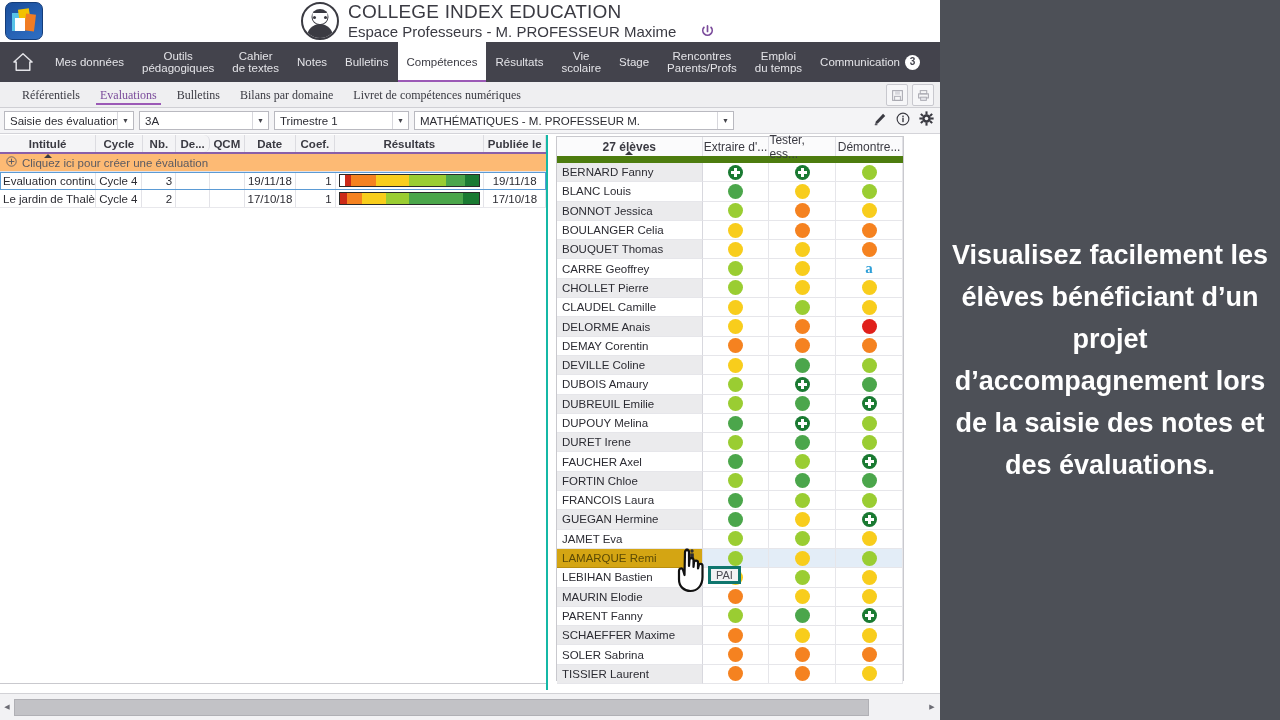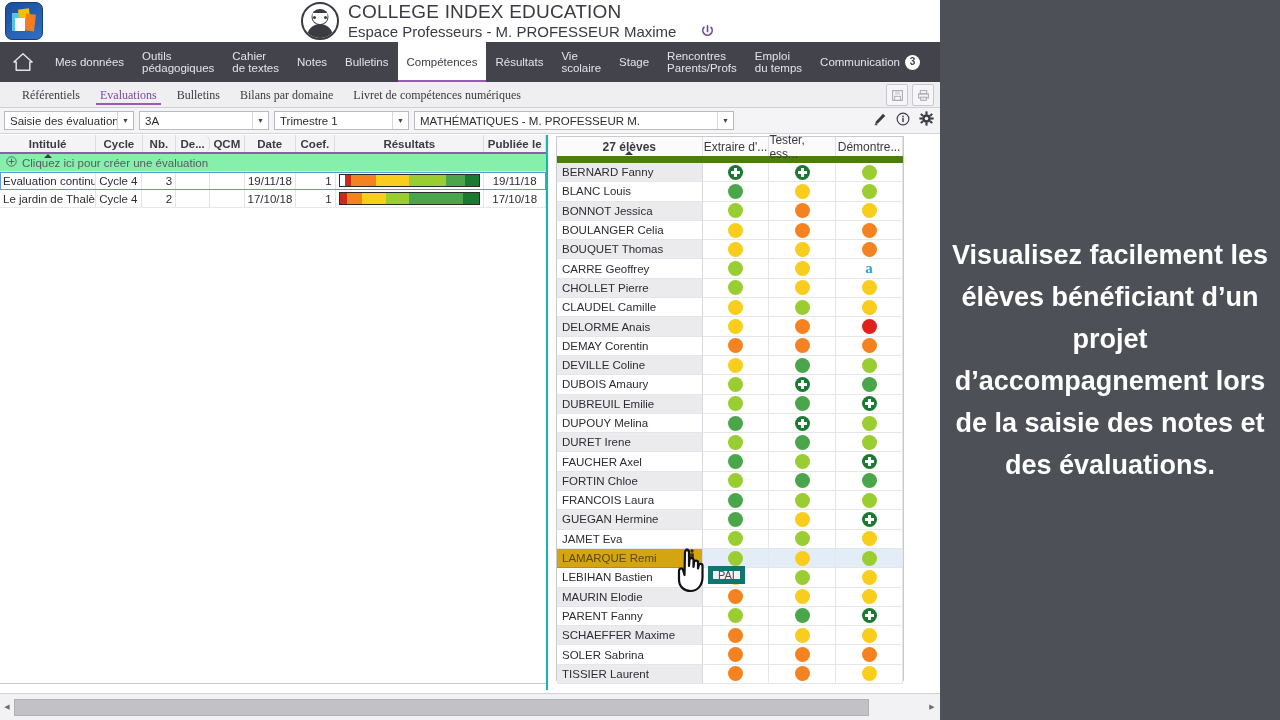--- a/index.html
+++ b/index.html
@@ -39,21 +39,21 @@
   .avatar-ic .body{position:absolute;left:50%;bottom:0;transform:translateX(-50%);width:26px;height:14px;border-radius:13px 13px 0 0;background:#3b3b42;}
 
   .title-main { position:absolute; left:348px; top:1px; font-size:19px; color:#3a3a42; letter-spacing:.2px; }
   .title-sub  { position:absolute; left:348px; top:23px; font-size:15px; color:#3a3a42; }
   .power-btn { position:absolute; left:700px; top:24px; width:15px; height:15px; cursor:pointer; }
 
   
   .mainnav { position:relative; height:40px; background:#43434c; display:flex; align-items:stretch; }
   .nav-home { width:46px; display:flex; align-items:center; justify-content:center; cursor:pointer; }
   .nav-item {
-    display:flex; align-items:center; justify-content:center; text-align:left;
+    display:flex; align-items:center; justify-content:center; text-align:center;
     padding:17px 9px; font-size:11.5px; color:#e4e4e8; line-height:12px; cursor:pointer;
     position:relative;
   }
   .nav-item.active { background:#ffffff; color:#3a3a42; }
   .nav-item.active::after { content:""; position:absolute; left:0; right:0; bottom:0; height:2.5px; background:#9b59b6; }
   .nav-badge {
     display:inline-flex; align-items:center; justify-content:center;
     width:15px; height:15px; border-radius:50%; background:#fff; color:#43434c;
     font-size:10px; margin-left:5px; font-weight:bold;
   }
@@ -81,21 +81,21 @@
   
   .eval-panel { position:absolute; left:0; top:135px; width:548px; height:555px; background:#fff;
                 border-right:2px solid #14b8a6; }
   .eval-head { display:flex; height:19px; background:#f4f4f6; border-bottom:2px solid #8a5fa8;
                font-size:11.5px; color:#3a3a42; }
   .eval-head > div { display:flex; align-items:center; justify-content:center;
                      border-right:1px solid #dcdce1; font-weight:bold; position:relative; }
   .sort-caret { position:absolute; left:50%; bottom:-6px; transform:translateX(-50%);
                 width:0;height:0;border-left:4px solid transparent;border-right:4px solid transparent;border-bottom:4px solid #3a3a42;}
   .create-row { height:18px; display:flex; align-items:center; gap:5px; padding-left:6px;
-                font-size:11.5px; color:#5a5a62; border-bottom:1px solid #e3e3e8; background:#86efac; cursor:pointer; }
+                font-size:11.5px; color:#5a5a62; border-bottom:1px solid #e3e3e8; background:#fdba74; cursor:pointer; }
   .eval-row { display:flex; height:18px; font-size:11.5px; color:#2c2c33; border-bottom:1px solid #e8e8ec; }
   .eval-row.selected { outline:1.5px solid #5b9bd5; outline-offset:-1px; }
   .eval-row > div { display:flex; align-items:center; border-right:1px solid #e3e3e8; padding:0 3px;
                     overflow:hidden; white-space:nowrap; }
   .c-num { justify-content:flex-end; }
   .c-ctr { justify-content:center; }
   .resbar { display:flex; height:13px; border:1px solid #2a2a2a; }
   .eval-body { height:476px; background:#fff; border-bottom:1px solid #c9c9ce; }
 
   
@@ -122,21 +122,21 @@
   .dotplus i { position:relative; width:9px; height:9px; display:block; }
   .dotplus i::before,.dotplus i::after{content:"";position:absolute;background:#fff;}
   .dotplus i::before{left:3px;top:0;width:3px;height:9px;}
   .dotplus i::after{left:0;top:3px;width:9px;height:3px;}
   .mark-a { font-size:15px; color:#2e9fd8; font-weight:bold; font-family:"Liberation Serif",serif; }
   .stu-blank { height:24px; background:#fff; }
 
   
   .cursor-hand { position:absolute; left:672px; top:546px; width:42px; height:48px; pointer-events:none; }
   .pai-tip { position:absolute; left:708px; top:566px; height:18px; padding:0 5px; background:#f2f2f4;
-             border:5px solid #0f766e; display:flex; align-items:center;
+             border:3px solid #0f766e; display:flex; align-items:center;
              font-size:11px; color:#4a4a52; }
   .person-ic { position:absolute; left:683px; top:547px; width:12px; height:13px; }
   .hs-arrow { width:12px; display:flex; align-items:center; justify-content:center; font-size:7px; color:#6c6c74; }
   .outer-scroll { position:absolute; left:0; top:693px; width:940px; height:27px; background:#f2f2f4;
                   border-top:1px solid #d2d2d6; display:flex; align-items:center; }
   .outer-thumb { height:17px; background:#c2c2c6; border:1px solid #b0b0b5; margin-left:14px; }
 
   
   .caption {
     position:absolute; left:940px; top:0; width:340px; height:720px; background:#4d5057;

